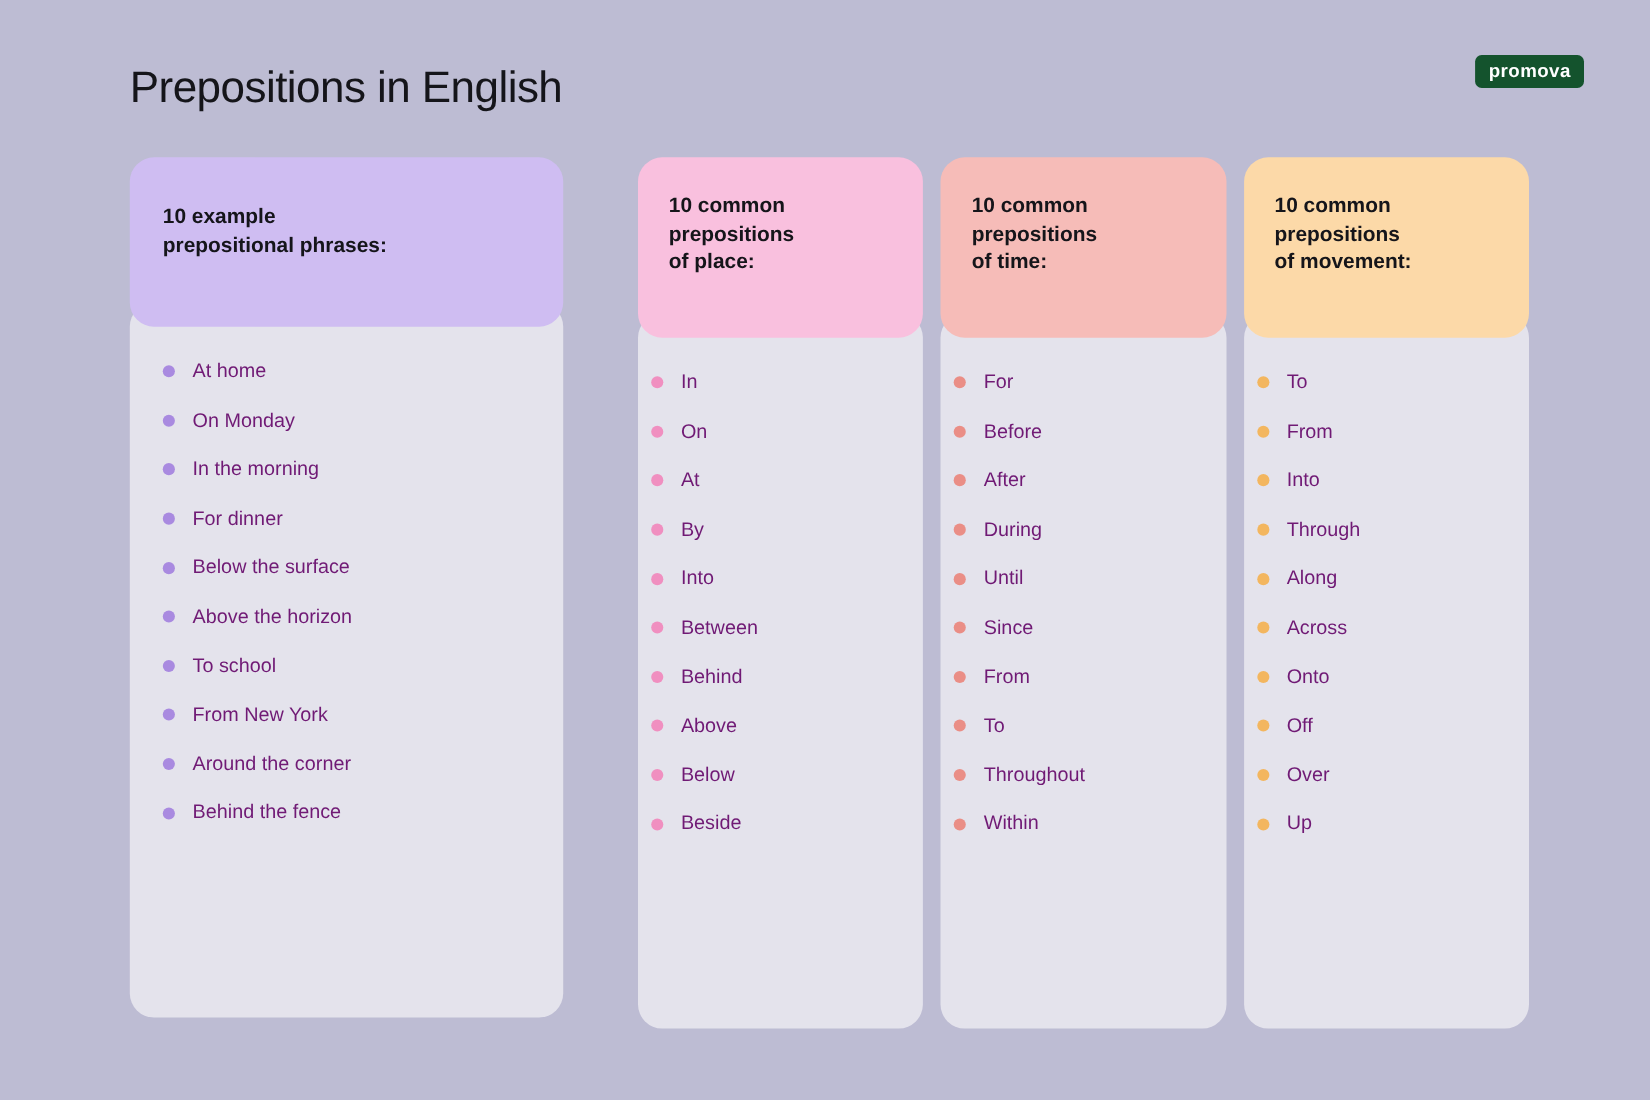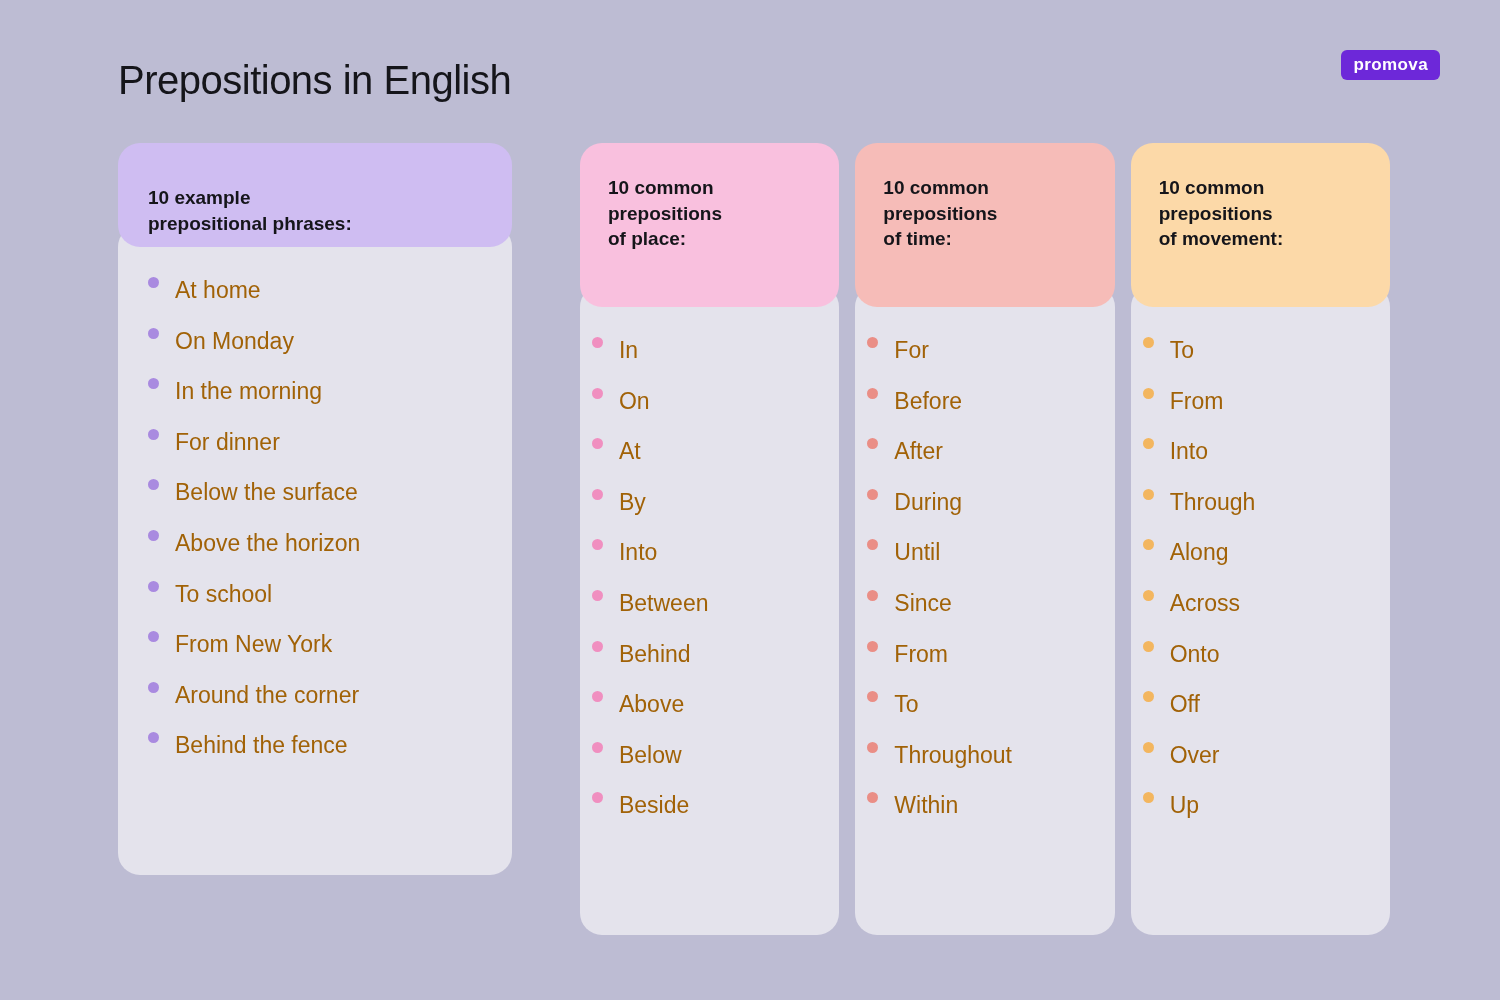--- a/index.html
+++ b/index.html
@@ -16,21 +16,21 @@
   }
   .page {
     position: relative;
     width: 1500px;
     height: 1000px;
   }
   .brand {
     position: absolute;
     top: 50px;
     right: 60px;
-    background: #6d28d9;
+    background: #14532d;
     color: #ffffff;
     font-size: 17px;
     font-weight: bold;
     letter-spacing: 0.4px;
     padding: 6px 12px 7px 12px;
     border-radius: 6px;
     line-height: 1;
   }
   .page-title {
     position: absolute;
@@ -59,21 +59,21 @@
   .col-2 { width: 260px; margin-right: 16px; }
   .col-3 { width: 260px; }
 
   .card-head {
     border-radius: 22px;
     padding: 28px 30px;
     box-sizing: border-box;
     position: relative;
     z-index: 2;
   }
-  .col-0 .card-head { height: 104px; padding-top: 42px; }
+  .col-0 .card-head { height: 154px; padding-top: 42px; }
   .col-1 .card-head, .col-2 .card-head, .col-3 .card-head { height: 164px; padding: 32px 28px; }
 
   .card-head-text {
     font-size: 19px;
     font-weight: bold;
     color: #15151a;
     line-height: 1.35;
     white-space: pre-line;
   }
 
@@ -89,23 +89,23 @@
   .col-0 .card-body { min-height: 650px; }
   .col-1 .card-body, .col-2 .card-body, .col-3 .card-body { min-height: 650px; padding-left: 12px; }
 
   ul.items {
     list-style: none;
     margin: 0;
     padding: 0;
   }
   ul.items li {
     display: flex;
-    align-items: flex-start;
-    font-size: 23px;
-    color: #a16207;
+    align-items: center;
+    font-size: 18px;
+    color: #701a75;
     line-height: 1.2;
     margin-bottom: 23px;
   }
   ul.items li:last-child { margin-bottom: 0; }
   .dot {
     width: 11px;
     height: 11px;
     border-radius: 50%;
     flex: 0 0 11px;
     margin-right: 16px;

